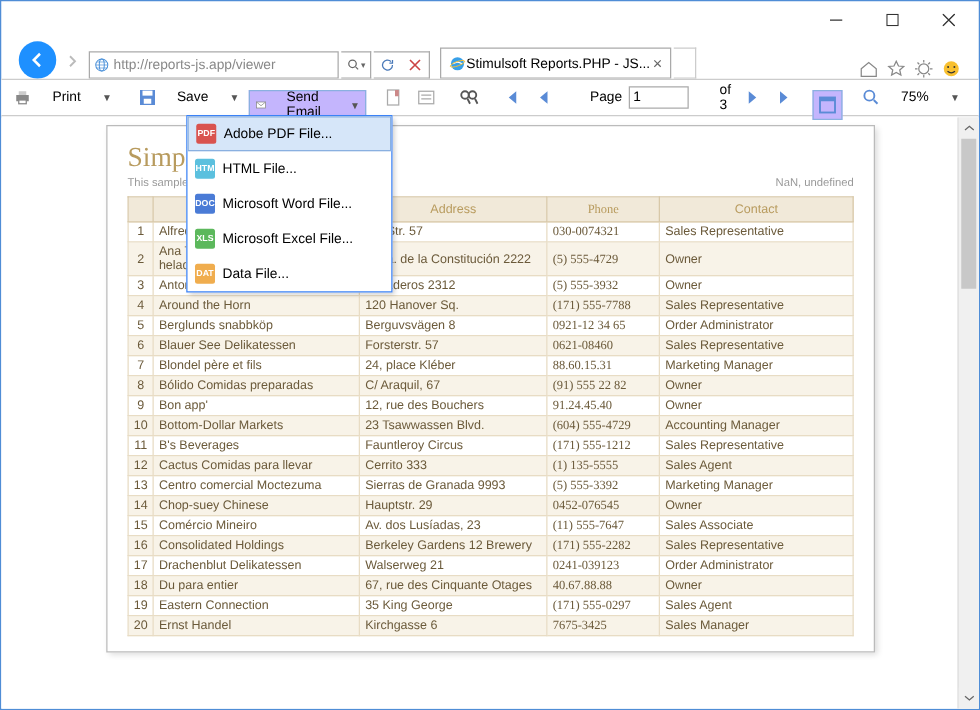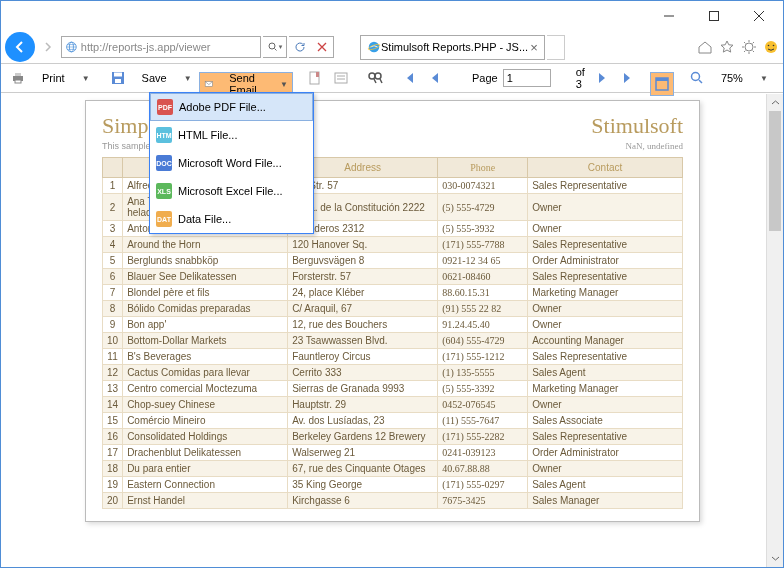--- a/index.html
+++ b/index.html
@@ -4,62 +4,62 @@
 <style>
   * { box-sizing: border-box; margin: 0; padding: 0; }
   body { font-family: "Segoe UI", Tahoma, sans-serif; font-size: 11px; background: #fff; width: 784px; height: 568px; overflow: hidden; position: relative; border: 1px solid #4f8dd6; }
   
   
   .titlebar { height: 30px; display: flex; justify-content: flex-end; align-items: center; padding-right: 2px; }
   .tb-btn { width: 45px; height: 28px; display: flex; align-items: center; justify-content: center; color: #444; }
   .tb-btn svg { width: 10px; height: 10px; }
   
   
-  .navbar { height: 32px; display: flex; align-items: center; padding: 0 4px; gap: 2px; }
+  .navbar { height: 32px; display: flex; align-items: flex-end; padding: 0 14px; gap: 2px; }
   .back-btn { width: 30px; height: 30px; border-radius: 50%; background: #1e90ff; display: flex; align-items: center; justify-content: center; cursor: pointer; }
   .back-btn svg { fill: #fff; }
   .fwd-btn { width: 22px; height: 28px; display: flex; align-items: center; justify-content: center; color: #888; }
   .url-box { flex: 0 0 200px; height: 22px; border: 1px solid #aaa; display: flex; align-items: center; padding: 0 3px; background: #fff; }
   .url-box .globe { width: 14px; height: 14px; margin-right: 3px; }
   .url-box input { border: none; outline: none; font-size: 11px; width: 100%; color: #888; }
   .search-dd { width: 24px; height: 22px; border: 1px solid #aaa; border-left: none; display: flex; align-items: center; justify-content: center; }
   .refresh-stop { border:1px solid #aaa; border-left:none; height:22px; display:flex; align-items:center;}
   .refresh-stop > div { width: 22px; height: 20px; display:flex;align-items:center;justify-content:center;}
-  .tab { height: 25px; border: 1px solid #aaa; display: flex; align-items: center; padding: 0 6px; margin-left: 24px; background: #fff; gap: 0; max-width: 195px; }
+  .tab { height: 25px; border: 1px solid #aaa; display: flex; align-items: center; padding: 0 6px; margin-left: 6px; background: #fff; gap: 0; max-width: 195px; }
   .tab .ie-icon { width: 14px; height: 14px; }
   .tab-title { font-size: 11px; white-space: nowrap; overflow: hidden; text-overflow: ellipsis; }
   .tab-x { font-size: 13px; color: #666; margin-left: 2px; }
   .new-tab { width: 18px; height: 25px; border: 1px solid #ccc; border-left: none; }
   .nav-right { margin-left: auto; display: flex; gap: 6px; align-items: center; }
   .nav-right svg { width: 16px; height: 16px; }
   
   
   .toolbar { height: 30px; border-top: 1px solid #ccc; border-bottom: 1px solid #ccc; display: flex; align-items: center; padding: 0 4px; gap: 2px; background: #fff; position: relative; z-index: 1; }
   .tbtn { height: 24px; display: flex; align-items: center; padding: 0 4px; gap: 16px; cursor: pointer; border: 1px solid transparent; }
-  .tbtn.active { border-color: #8ab0e0; background: #fdba74; margin-top: 12px; }
+  .tbtn.active { border-color: #8ab0e0; background: #c4b5fd; margin-top: 12px; }
   .tbtn .dd { font-size: 8px; color: #555; margin-left: 1px; }
   .tbtn svg, .tbtn .ico { width: 16px; height: 16px; }
   .sep { width: 1px; height: 20px; background: #ccc; margin: 0 3px; }
   .page-input { width: 48px; height: 18px; border: 1px solid #aaa; font-size: 11px; padding: 0 3px; }
   .page-lbl { font-size: 11px; padding: 0 3px; margin-left: 20px; }
   .tbtn.iconly { padding: 0 3px; }
   
   
   .dropdown { position: absolute; top: 91px; left: 148px; width: 165px; background: #fff; border: 1px solid #3b82f6; box-shadow: 2px 2px 4px rgba(0,0,0,0.2); z-index: 100; }
   .dd-item { height: 28px; display: flex; align-items: center; padding: 0 6px; gap: 6px; cursor: pointer; font-size: 11px; }
   .dd-item.sel { background: #d6e6f9; border: 1px solid #8ab0e0; }
   .dd-icon { width: 16px; height: 16px; display: flex; align-items: center; justify-content: center; font-size: 7px; font-weight: bold; color: #fff; border-radius: 2px; }
   
   
   .viewer { position: absolute; top: 93px; left: 0; right: 0; bottom: 0; background: #fff; overflow: hidden; }
   .page { position: absolute; left: 84px; top: 6px; width: 615px; background: #fff; border: 1px solid #bbb; box-shadow: 2px 2px 5px rgba(0,0,0,0.15); padding: 12px 16px; }
   .rpt-title { font-size: 22px; color: #b89b5e; font-family: Georgia, serif; }
   .rpt-sub { font-size: 9px; color: #999; margin-top: 2px; margin-bottom: 6px; }
   .rpt-brand { position: absolute; right: 16px; top: 12px; font-size: 22px; color: #b89b5e; font-family: Georgia, serif; }
-  .rpt-nan { position: absolute; right: 16px; top: 40px; font-size: 9px; color: #999; font-family: Liberation Serif, serif; }
+  .rpt-nan { position: absolute; right: 16px; top: 40px; font-size: 9px; color: #999; }
   table.rpt { width: 100%; border-collapse: collapse; font-size: 10px; }
   table.rpt th { background: #f1e9d9; color: #b89b5e; font-weight: normal; border: 1px solid #d8c8a8; height: 20px; }
   table.rpt td { border: 1px solid #e8dcc4; padding: 2px 4px; height: 16px; color: #6b5a3a; }
   table.rpt tr:nth-child(even) td { background: #f8f3e8; }
   table.rpt td:first-child { width: 18px; text-align: center; }
   table.rpt th:nth-child(2), table.rpt td:nth-child(2) { width: 165px; }
   table.rpt th:nth-child(3), table.rpt td:nth-child(3) { width: 150px; }
   table.rpt th:nth-child(4), table.rpt td:nth-child(4) { width: 90px; font-family: Liberation Serif, serif; }
   
   .scrollbar { position:absolute; right:0; top:93px; bottom:0; width:17px; background:#f0f0f0; border-left:1px solid #ddd;}
@@ -258,21 +258,20 @@
       <svg viewBox="0 0 16 16">
         <path d="M2 4h12M2 8h12M2 12h12" stroke="#888" stroke-width="1.5"></path>
       </svg>
     </div>
 </div>
 
 <div class="viewer">
   <div class="page">
     <div class="rpt-title">Simpl</div>
     <div class="rpt-sub">This sample</div>
-    <div class="rpt-brand">Stimulsoft</div>
     <div class="rpt-nan">NaN, undefined</div>
     <table class="rpt">
       <thead>
           <tr id="rpt-head">
             <th></th>
             <th></th>
             <th>Address</th>
             <th>Phone</th>
             <th>Contact</th>
           </tr>

